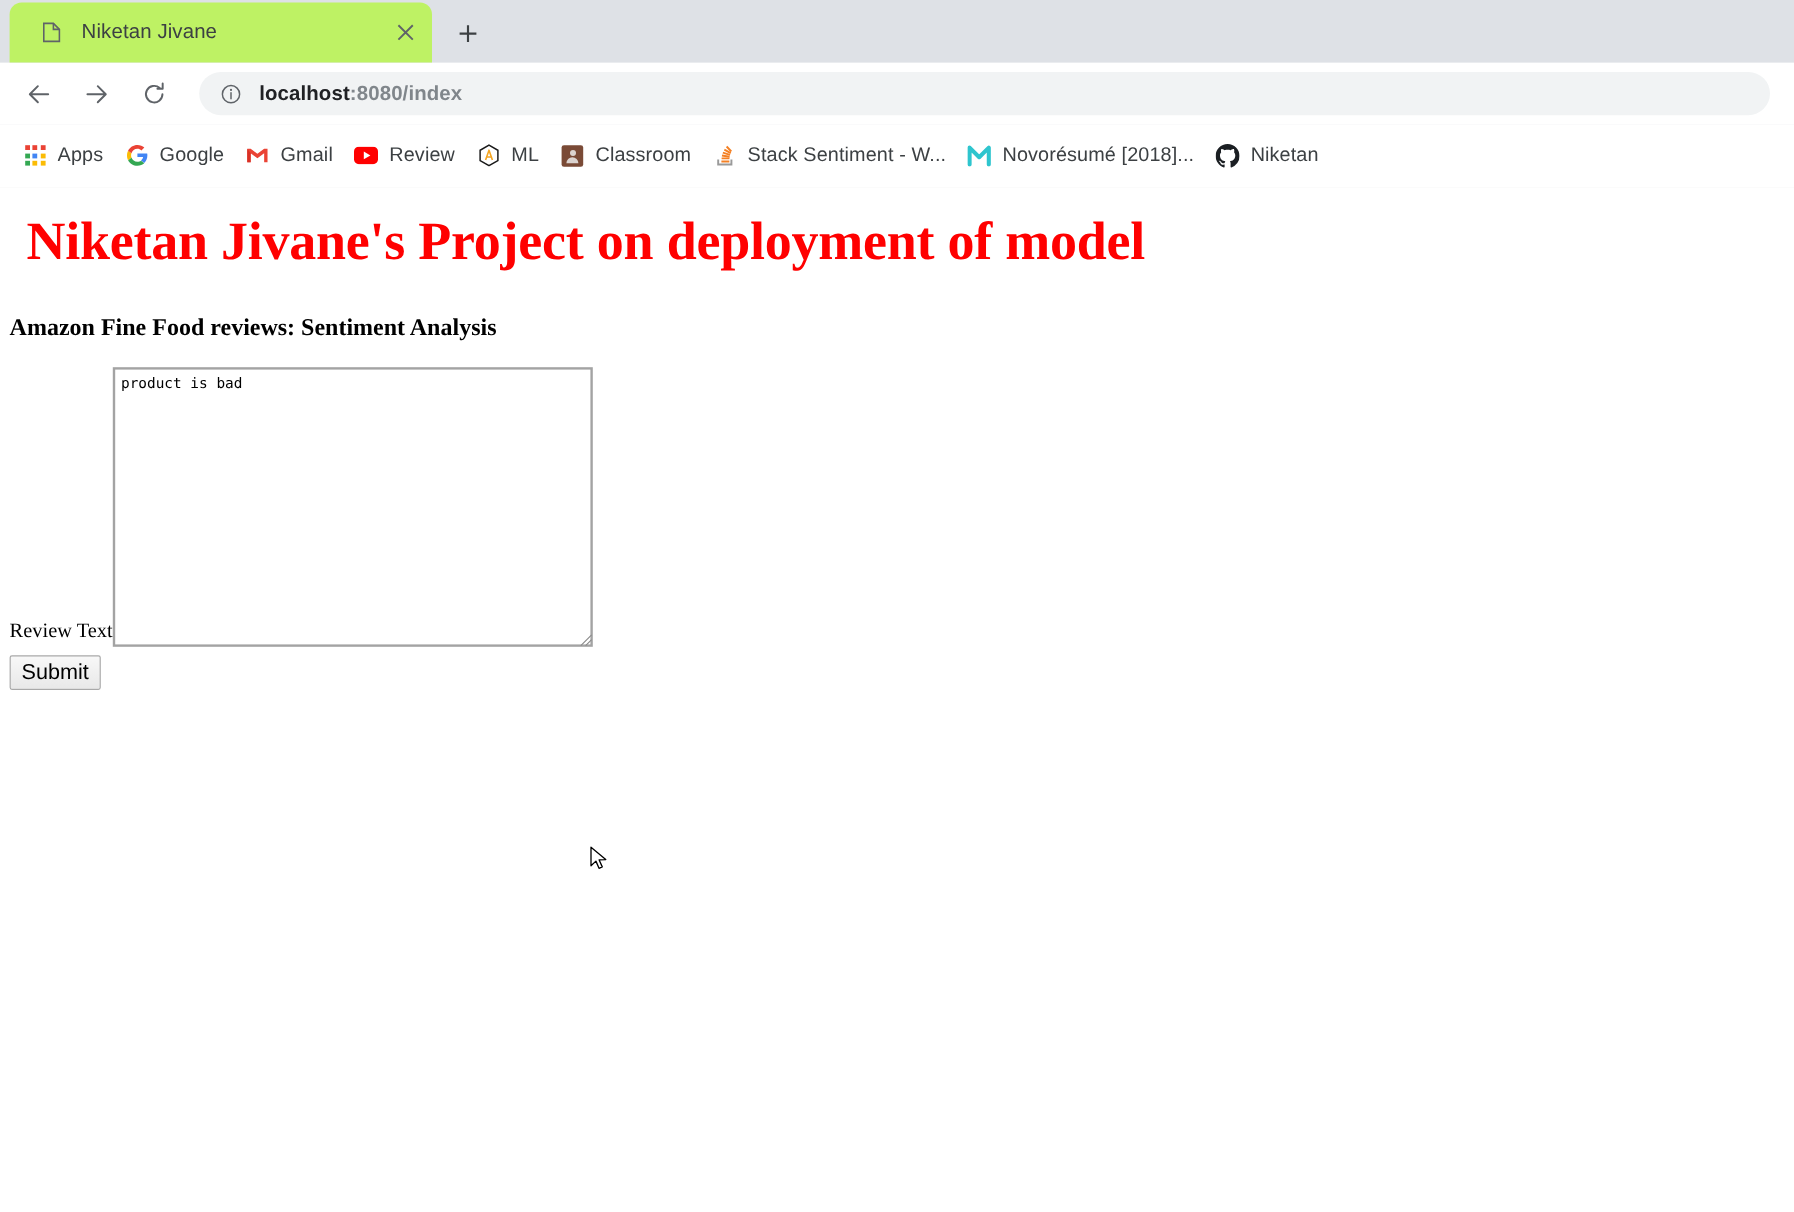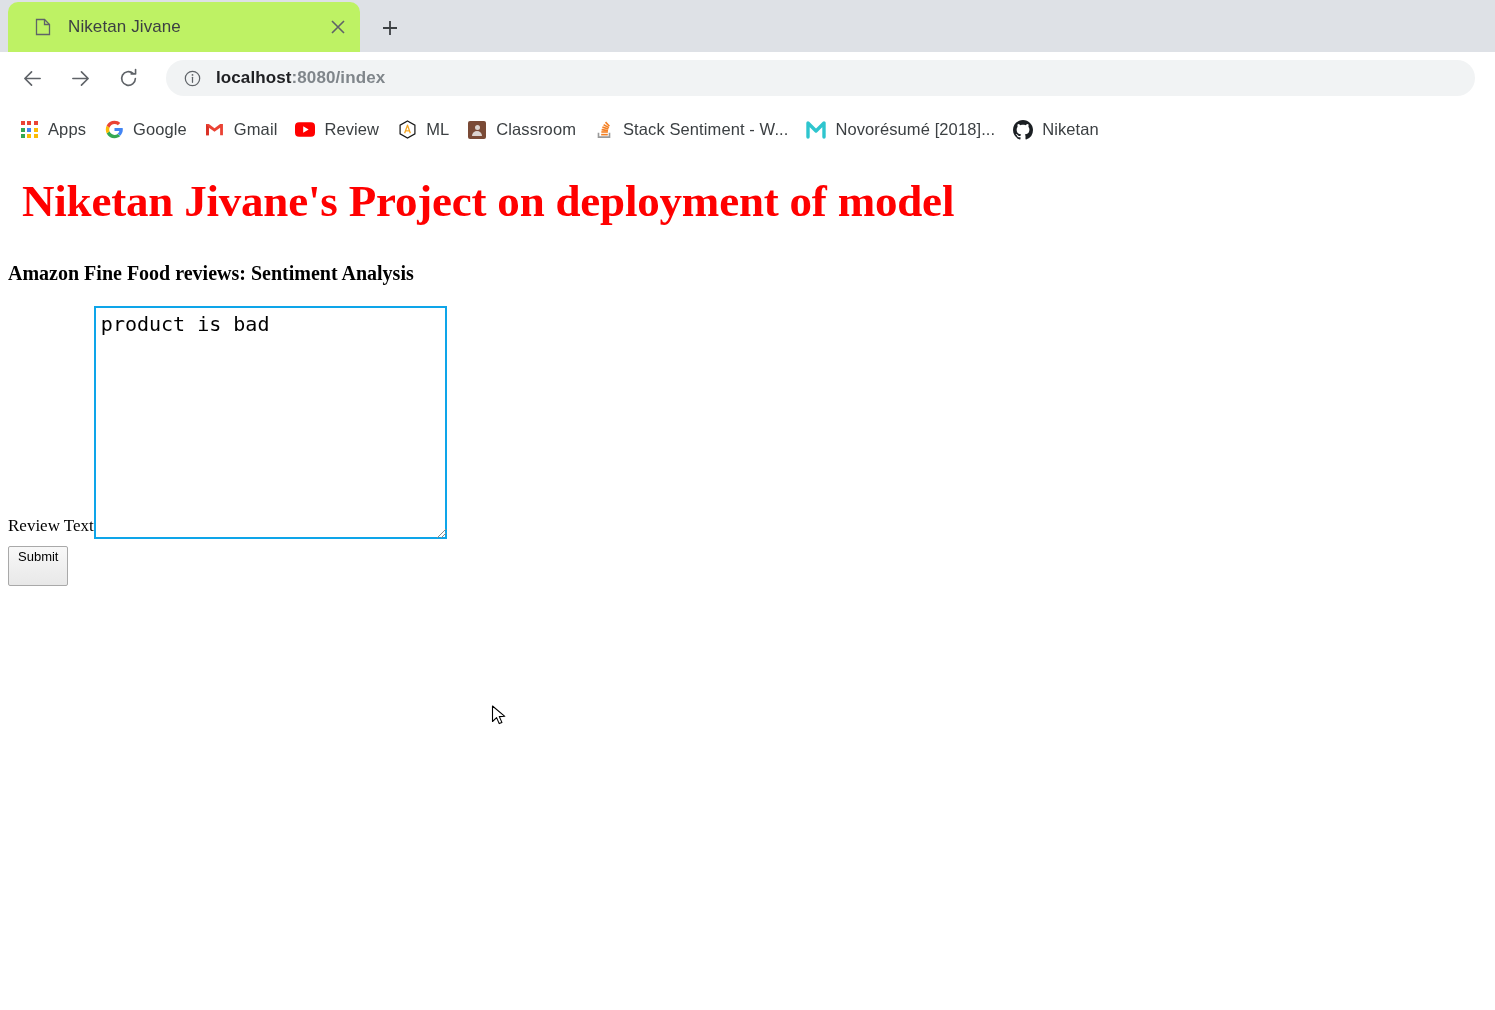--- a/index.html
+++ b/index.html
@@ -240,50 +240,50 @@
   }
   #review-label {
     font-family: "Liberation Serif", "DejaVu Serif", serif;
     font-size: 17px;
     color: #000000;
     line-height: 1;
     padding-bottom: 5px;
     white-space: nowrap;
   }
   #review-textarea {
-    width: 353px;
+    width: 400px;
     height: 233px;
-    border: 2px solid #0ea5e9;
+    border: 2px solid #a3a3a3;
     outline: none;
     background: #ffffff;
     font-family: "DejaVu Sans Mono", "Liberation Mono", monospace;
-    font-size: 20px;
+    font-size: 12px;
     line-height: 1.2;
     color: #000000;
     padding: 4px 4px 4px 5px;
     resize: none;
     display: block;
     margin: 0;
   }
   #textarea-grip {
     position: absolute;
     right: 0; bottom: 0;
     width: 16px; height: 16px;
     pointer-events: none;
   }
   #textarea-wrap { position: relative; display: inline-block; }
 
   #submit-button {
     font-family: "Liberation Sans", sans-serif;
-    font-size: 13px;
+    font-size: 18px;
     color: #000000;
     background: linear-gradient(#f8f8f8, #e8e8e8);
     border: 1px solid #a9a9a9;
     border-radius: 2px;
-    padding: 3px 9px 21px 9px;
+    padding: 3px 9px 4px 9px;
     margin-top: 7px;
     display: block;
     line-height: 1.15;
   }
 
   
   #mouse-cursor {
     position: absolute;
     left: 491px;
     top: 528px;

